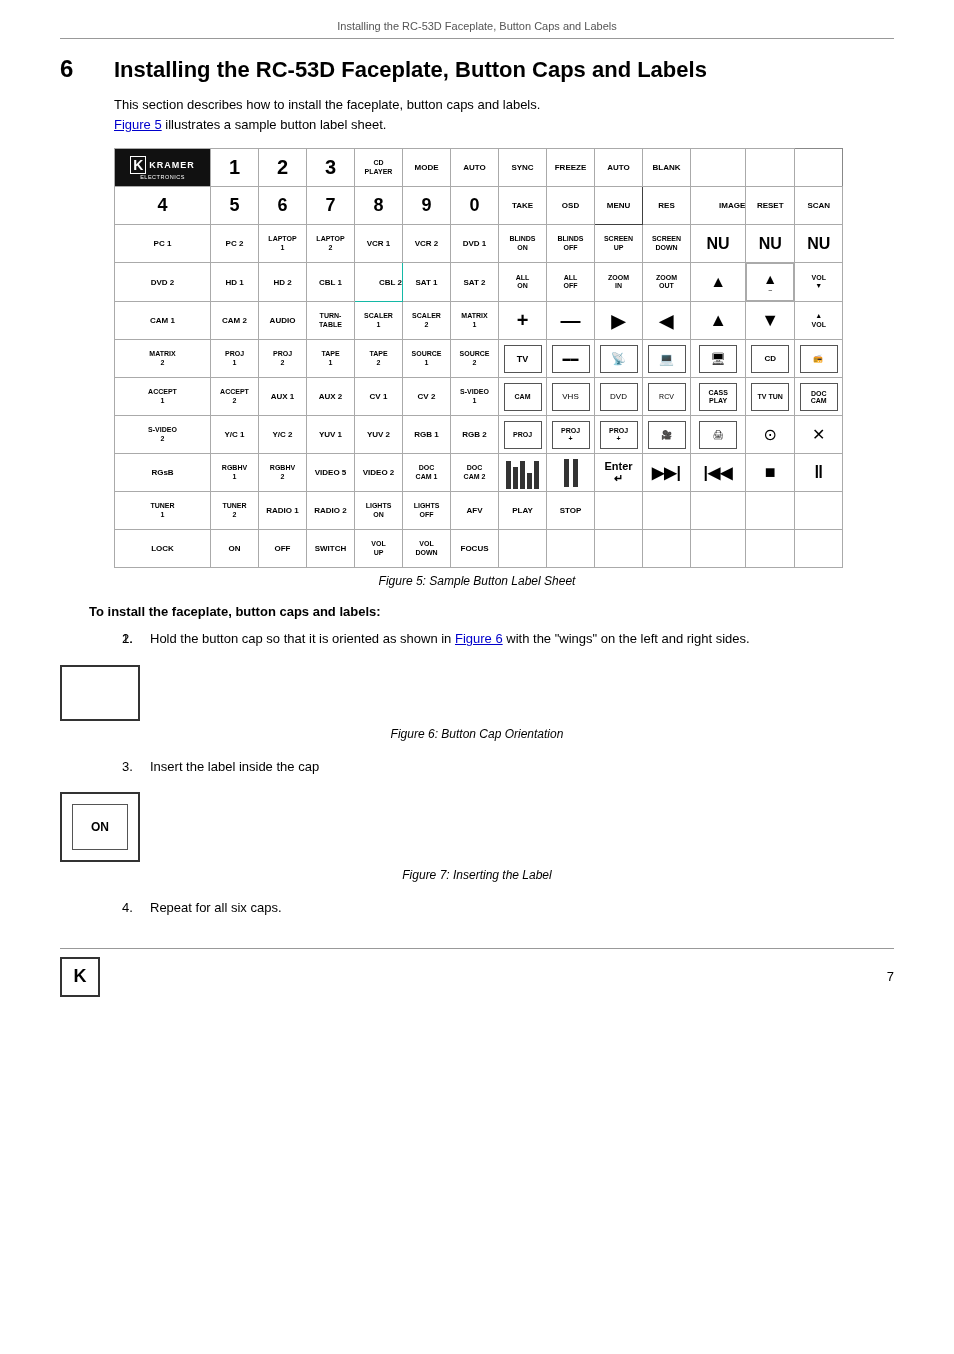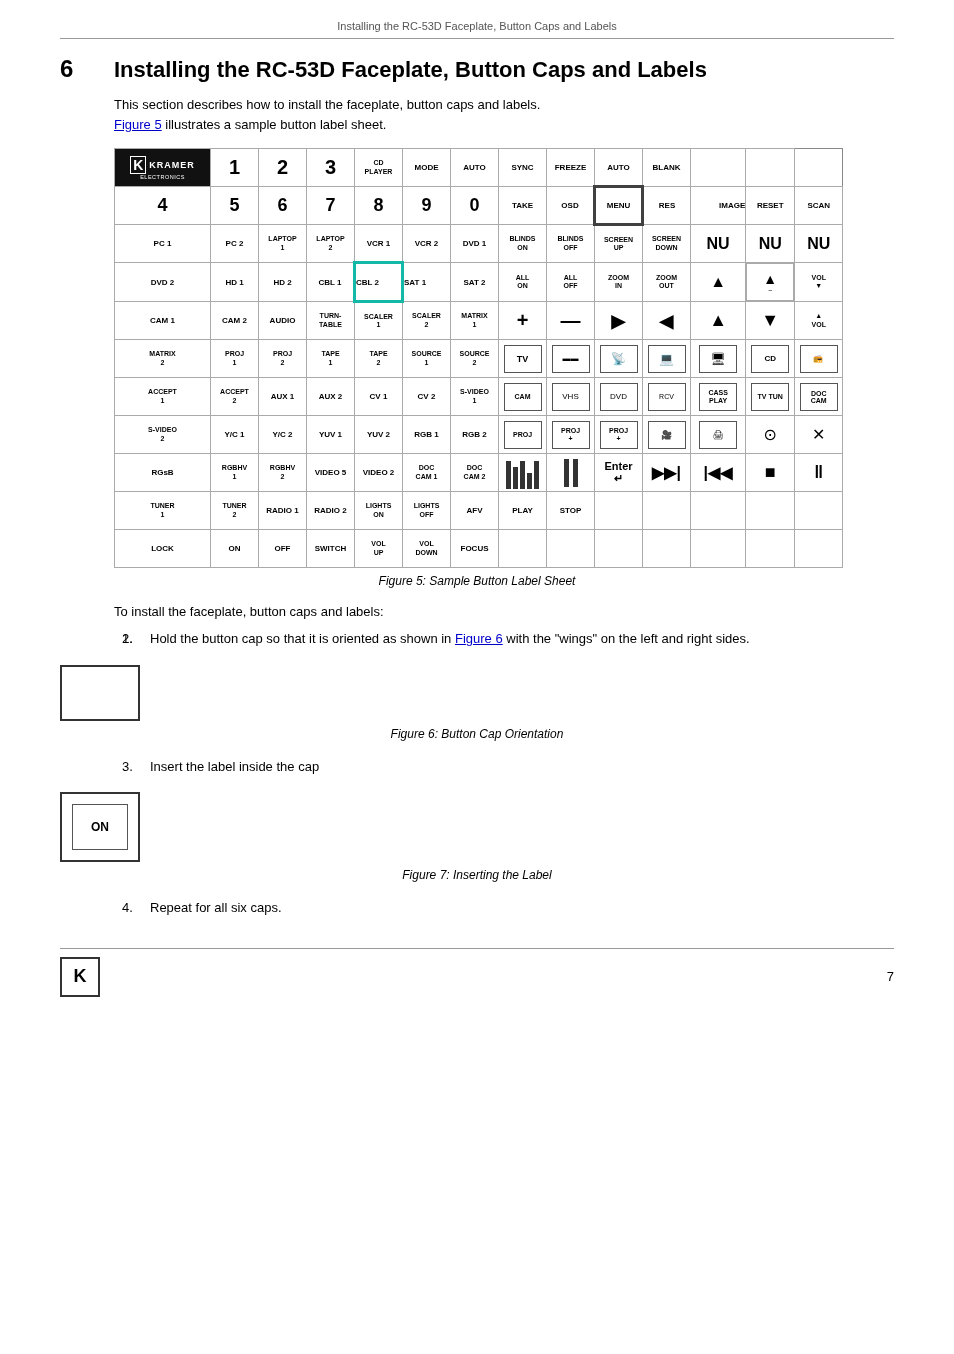--- a/index.html
+++ b/index.html
@@ -48,23 +48,23 @@
 
     .figure-caption {
       text-align: center;
       font-style: italic;
       font-size: 12px;
       margin-top: 6px;
       margin-bottom: 16px;
     }
 
     .instructions-heading {
-      font-weight: normal;
+      font-weight: bold;
       font-size: 13px;
-      margin-left: 54px;
+      margin-left: 29px;
       margin-bottom: 8px;
     }
     .instructions-list {
       margin-left: 90px;
       list-style: none;
     }
     .instructions-list li {
       margin-bottom: 10px;
       font-size: 13px;
       line-height: 1.5;
@@ -188,21 +188,21 @@
   <tr>
     <td style="border:1px solid #aaa; width:48px; height:38px; text-align:center; font-size:18px; font-weight:bold;">4</td>
     <td style="border:1px solid #aaa; width:48px; height:38px; text-align:center; font-size:18px; font-weight:bold;">5</td>
     <td style="border:1px solid #aaa; width:48px; height:38px; text-align:center; font-size:18px; font-weight:bold;">6</td>
     <td style="border:1px solid #aaa; width:48px; height:38px; text-align:center; font-size:18px; font-weight:bold;">7</td>
     <td style="border:1px solid #aaa; width:48px; height:38px; text-align:center; font-size:18px; font-weight:bold;">8</td>
     <td style="border:1px solid #aaa; width:48px; height:38px; text-align:center; font-size:18px; font-weight:bold;">9</td>
     <td style="border:1px solid #aaa; width:48px; height:38px; text-align:center; font-size:18px; font-weight:bold;">0</td>
     <td style="border:1px solid #aaa; width:48px; height:38px; text-align:center; font-size:8px; font-weight:bold;">TAKE</td>
     <td style="border:1px solid #aaa; width:48px; height:38px; text-align:center; font-size:8px; font-weight:bold;">OSD</td>
-    <td style="border:3px solid #404040; width:48px; height:38px; text-align:center; font-size:8px; font-weight:bold;">MENU</td>
+    <td style="border:1px solid #404040; width:48px; height:38px; text-align:center; font-size:8px; font-weight:bold;">MENU</td>
     <td style="border:1px solid #aaa; width:48px; height:38px; text-align:center; font-size:8px; font-weight:bold;">RES</td>
     <td style="border:1px solid #aaa; width:48px; height:38px; text-align:center; font-size:8px; font-weight:bold;padding-left:28px;">IMAGE</td>
     <td style="border:1px solid #aaa; width:48px; height:38px; text-align:center; font-size:8px; font-weight:bold;">RESET</td>
     <td style="border:1px solid #aaa; width:48px; height:38px; text-align:center; font-size:8px; font-weight:bold;">SCAN</td>
   </tr>
 
   <tr>
     <td style="border:1px solid #aaa; width:48px; height:38px; text-align:center; font-size:8px; font-weight:bold;">PC 1</td>
     <td style="border:1px solid #aaa; width:48px; height:38px; text-align:center; font-size:8px; font-weight:bold;">PC 2</td>
     <td style="border:1px solid #aaa; width:48px; height:38px; text-align:center; font-size:7px; font-weight:bold; line-height:1.2;">LAPTOP<br>1</td>
@@ -217,22 +217,22 @@
     <td style="border:1px solid #aaa; width:48px; height:38px; text-align:center; font-size:16px; font-weight:bold;">NU</td>
     <td style="border:1px solid #aaa; width:48px; height:38px; text-align:center; font-size:16px; font-weight:bold;">NU</td>
     <td style="border:1px solid #aaa; width:48px; height:38px; text-align:center; font-size:16px; font-weight:bold;">NU</td>
   </tr>
 
   <tr>
     <td style="border:1px solid #aaa; width:48px; height:38px; text-align:center; font-size:8px; font-weight:bold;">DVD 2</td>
     <td style="border:1px solid #aaa; width:48px; height:38px; text-align:center; font-size:8px; font-weight:bold;">HD 1</td>
     <td style="border:1px solid #aaa; width:48px; height:38px; text-align:center; font-size:8px; font-weight:bold;">HD 2</td>
     <td style="border:1px solid #aaa; width:48px; height:38px; text-align:center; font-size:8px; font-weight:bold;">CBL 1</td>
-    <td style="border:3px solid #14b8a6; width:48px; height:38px; text-align:left; font-size:8px; font-weight:bold;margin-left:26px;">CBL 2</td>
-    <td style="border:1px solid #aaa; width:48px; height:38px; text-align:left; font-size:8px; font-weight:bold;">SAT 1</td>
+    <td style="border:1px solid #14b8a6; width:48px; height:38px; text-align:right; font-size:8px; font-weight:bold;margin-left:26px;">CBL 2</td>
+    <td style="border:1px solid #aaa; width:48px; height:38px; text-align:center; font-size:8px; font-weight:bold;">SAT 1</td>
     <td style="border:1px solid #aaa; width:48px; height:38px; text-align:center; font-size:8px; font-weight:bold;">SAT 2</td>
     <td style="border:1px solid #aaa; width:48px; height:38px; text-align:center; font-size:7px; font-weight:bold; line-height:1.2;">ALL<br>ON</td>
     <td style="border:1px solid #aaa; width:48px; height:38px; text-align:center; font-size:7px; font-weight:bold; line-height:1.2;">ALL<br>OFF</td>
     <td style="border:1px solid #aaa; width:48px; height:38px; text-align:center; font-size:7px; font-weight:bold; line-height:1.2;">ZOOM<br>IN</td>
     <td style="border:1px solid #aaa; width:48px; height:38px; text-align:center; font-size:7px; font-weight:bold; line-height:1.2;">ZOOM<br>OUT</td>
     <td style="border:1px solid #aaa; width:48px; height:38px; text-align:center; font-size:16px;">▲</td>
     <td style="border:1px solid #aaa; width:48px; height:38px; text-align:center; font-size:11px; display:flex; align-items:center; justify-content:center; flex-direction:column;">
             <span style="font-size:14px;">▲</span>
             <span style="font-size:7px;">~</span>
           </td>

